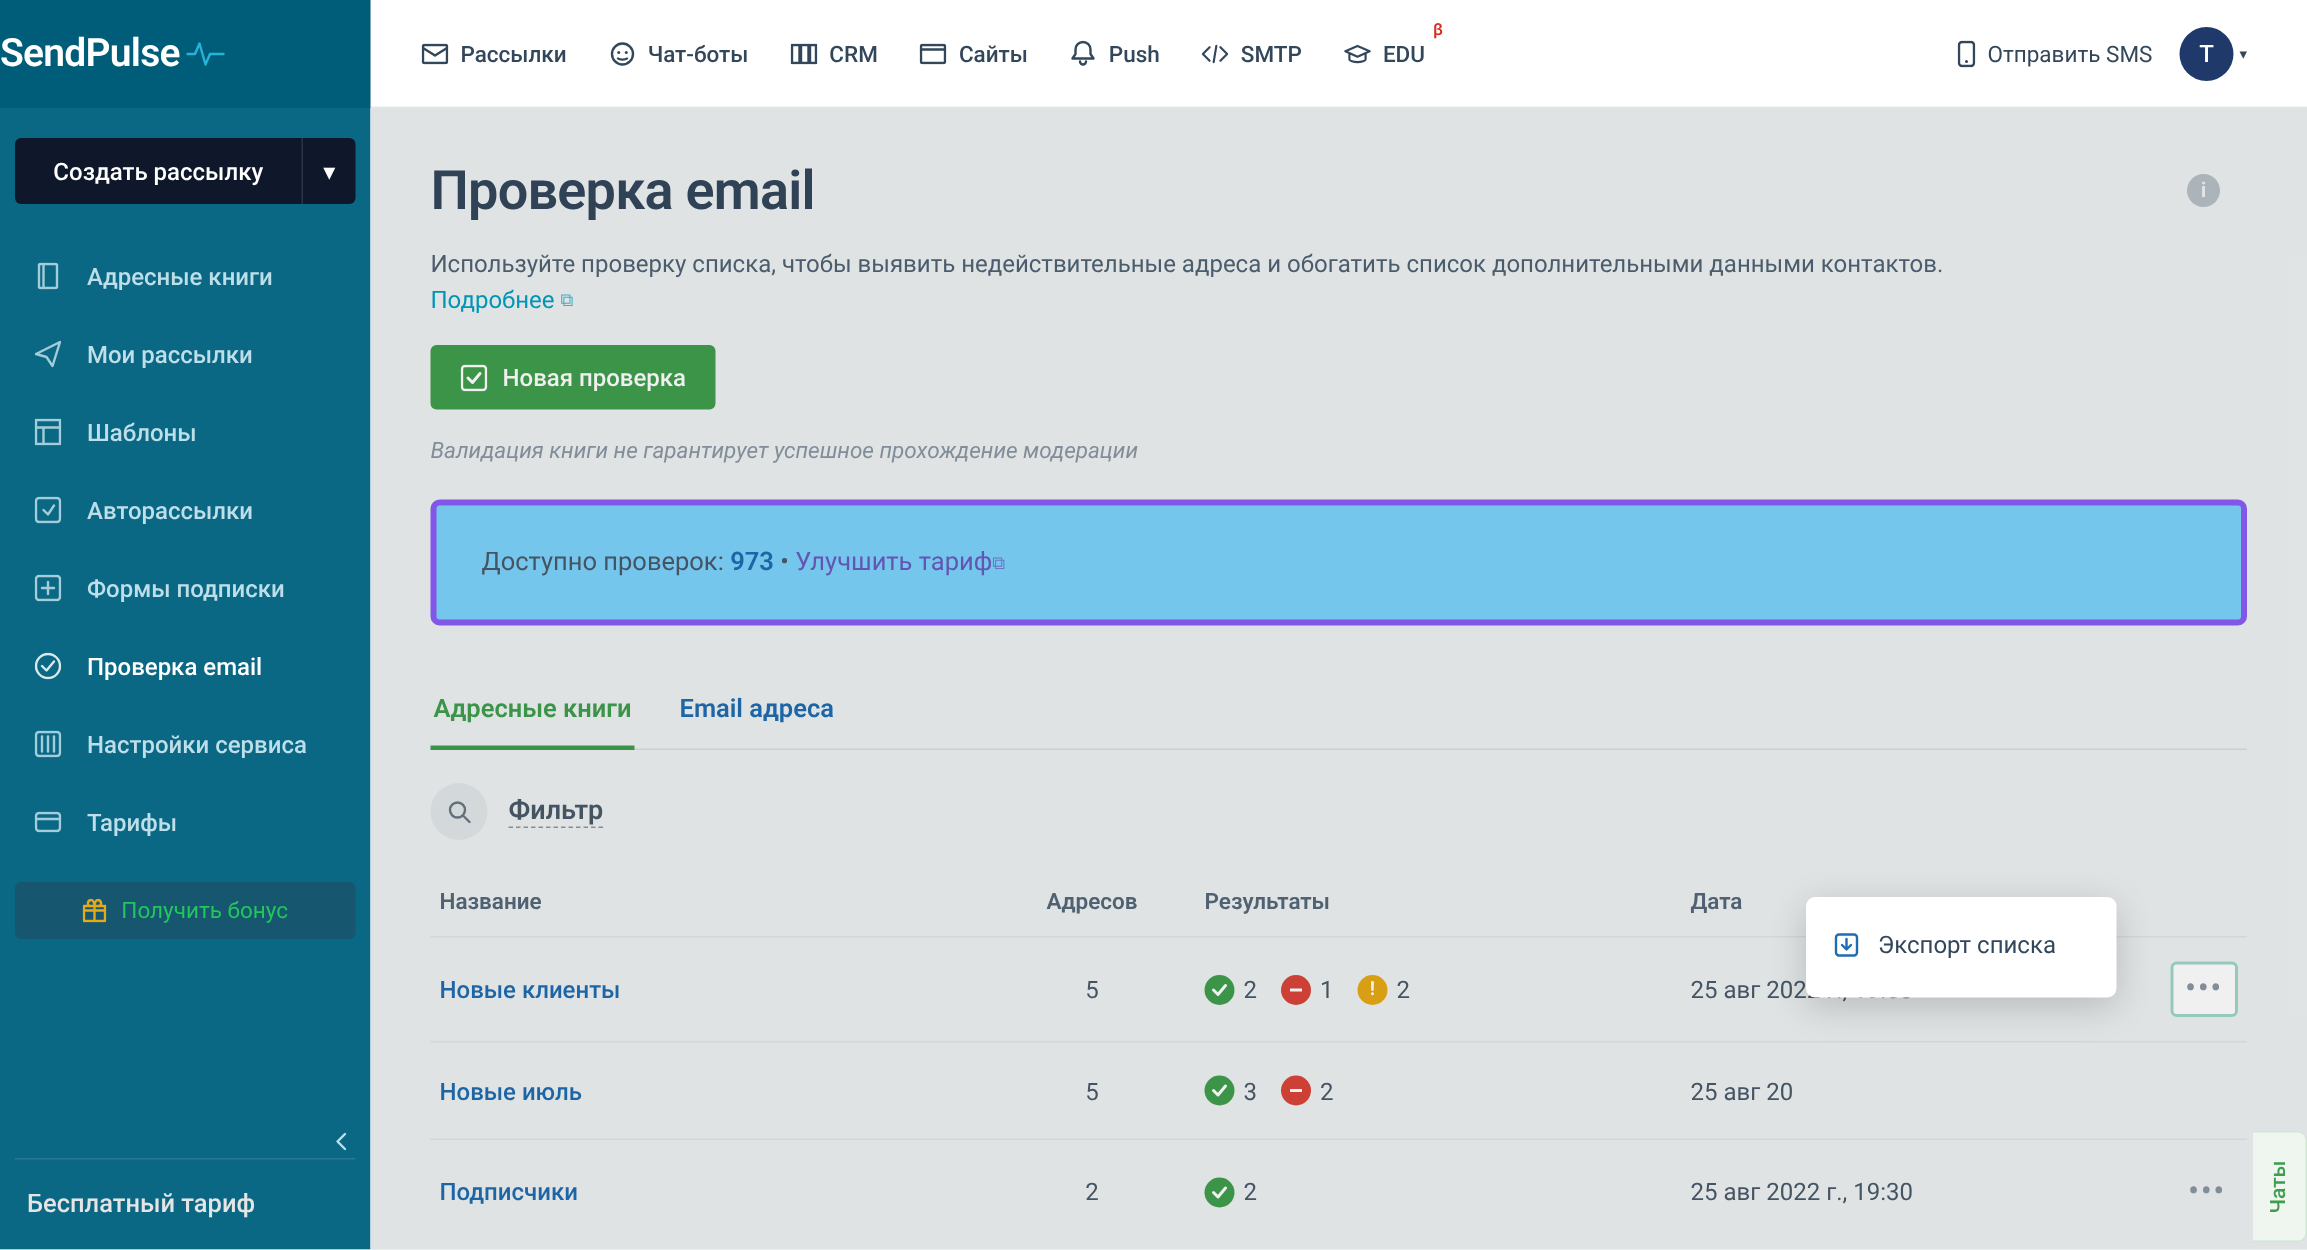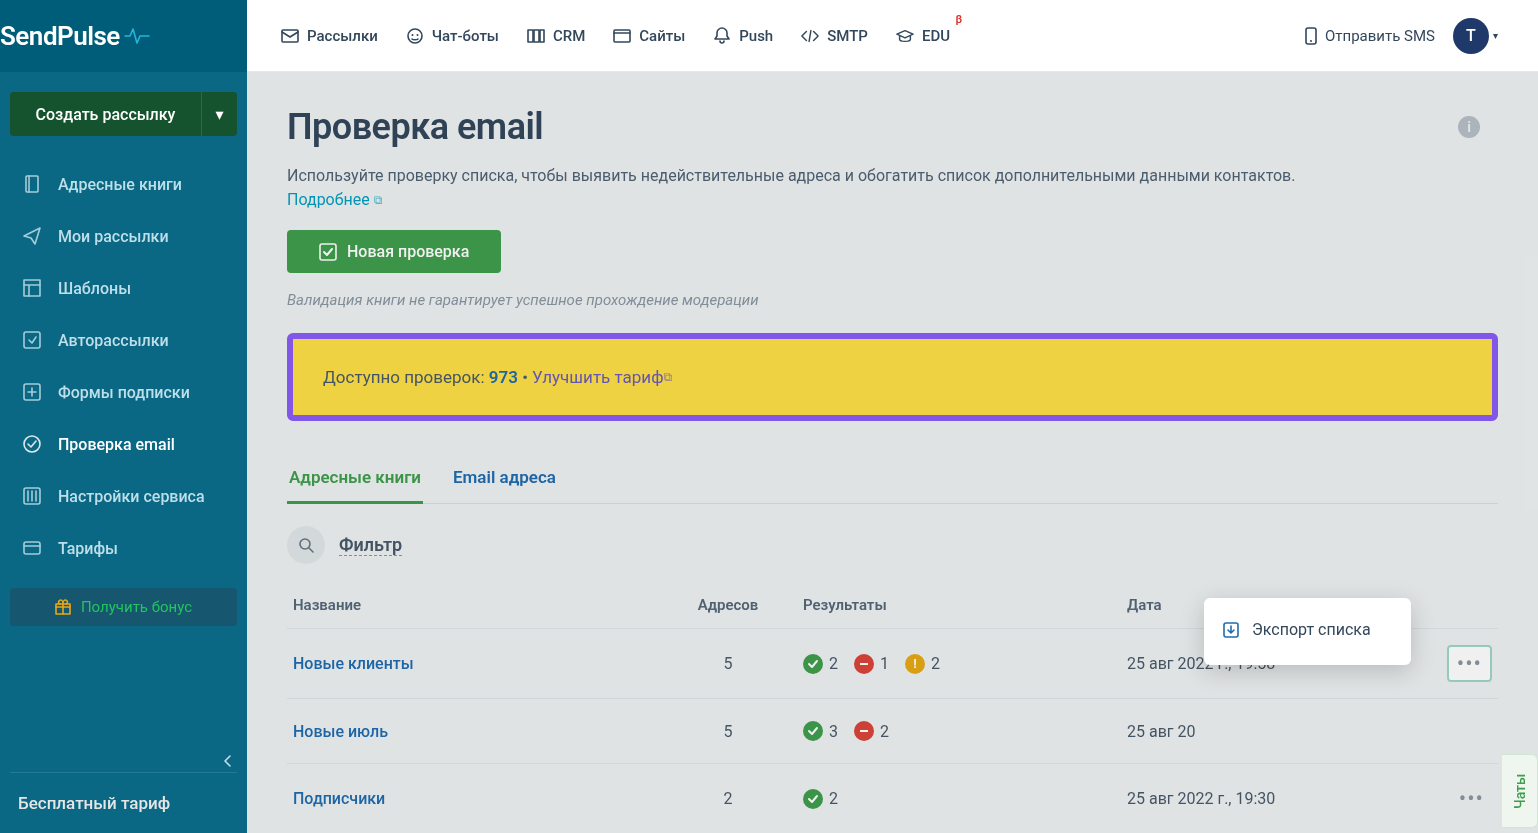--- a/index.html
+++ b/index.html
@@ -16,21 +16,21 @@
   .beta-badge { position: absolute; top: -14px; right: -12px; color: #d93025; font-size: 11px; font-weight:600; }
   .topnav-right { display: flex; align-items: center; gap: 18px; padding-right: 40px; }
   .sms-link { display:flex; align-items:center; gap:8px; color:#33475b; font-size:15px; cursor:pointer; }
   .avatar { width: 36px; height: 36px; border-radius: 50%; background: #1f3a6a; color: #fff; display:flex; align-items:center; justify-content:center; font-size: 16px; font-weight:500; }
   .avatar-wrap { display:flex; align-items:center; gap:4px; cursor:pointer; }
   .caret { color:#33475b; font-size:10px; }
 
   
   .sidebar { position: absolute; top: 72px; left: 0; bottom: 0; width: 247px; background: #0a6884; display:flex; flex-direction:column; }
   .create-btn-wrap { padding: 20px 10px 12px; }
-  .create-btn { display:flex; align-items:center; background:#14532d; border-radius:4px; overflow:hidden; height:44px; }
+  .create-btn { display:flex; align-items:center; background:#0f172a; border-radius:4px; overflow:hidden; height:44px; }
   .create-btn-main { flex:1; color:#fff; text-align:center; font-size:16px; font-weight:500; cursor:pointer; }
   .create-btn-drop { width:36px; border-left:1px solid rgba(255,255,255,.12); display:flex; align-items:center; justify-content:center; color:#fff; height:100%; cursor:pointer; }
   .side-items { display:flex; flex-direction:column; padding-top:10px; }
   .side-item { display:flex; align-items:center; gap:16px; padding: 16px 22px; color:#bedfe9; font-size:16px; font-weight:500; cursor:pointer; }
   .side-item.active { color:#fff; }
   .side-item .ic { width:20px; height:20px; display:flex; align-items:center; justify-content:center; opacity:.85; }
   .bonus-wrap { padding: 8px 10px; margin-top: 6px; }
   .bonus-btn { background:#16566e; border-radius:4px; color:#22c55e; display:flex; align-items:center; justify-content:center; gap:10px; padding:10px 0; font-size:15px; cursor:pointer;text-align:center; }
   .collapse-handle { display:flex; justify-content:flex-end; padding:22px 14px 4px; color:#bedfe9; cursor:pointer; }
   .collapse-line { height:1px; background:rgba(255,255,255,.12); margin:0 10px; }
@@ -38,23 +38,23 @@
 
   
   .main { position:absolute; top:72px; left:247px; right:0; bottom:0; background:#eff2f3; overflow:hidden; }
   .overlay { position:absolute; inset:0; background:rgba(0,0,0,.06); pointer-events:none; }
   .content { padding: 34px 40px 0; }
   h1 { font-size: 36px; font-weight: 600; color:#33475b; letter-spacing:-0.5px; }
   .info-ic { position:absolute; top:44px; right:58px; width:22px; height:22px; background:#b6bfc7; border-radius:50%; color:#eff2f3; display:flex; align-items:center; justify-content:center; font-size:14px; font-weight:700; cursor:pointer; }
   .desc { margin-top: 16px; color:#506374; font-size:16px; line-height:1.5; }
   .more-link { color:#009fc1; text-decoration:none; cursor:pointer; display:inline-flex; align-items:center; gap:4px; }
   .ext-ic { font-size:12px; opacity:.7; }
-  .newcheck-btn { margin-top:18px; background:#3f9e4d; color:#fff; border:none; border-radius:4px; padding:12px 32px; font-size:16px; font-weight:500; display:inline-flex; align-items:center; gap:10px; cursor:pointer; }
+  .newcheck-btn { margin-top:18px; background:#3f9e4d; color:#fff; border:none; border-radius:4px; padding:12px 20px; font-size:16px; font-weight:500; display:inline-flex; align-items:center; gap:10px; cursor:pointer; }
   .note-small { margin-top:18px; color:#8a97a3; font-size:15px; font-style:italic; }
-  .credits-box { margin-top:24px; background:#fde047; border:6px solid #8b5cf6; border-radius:6px; padding:28px 30px; font-size:17px; color:#4a5a6a; }
+  .credits-box { margin-top:24px; background:#7dd3fc; border:4px solid #8b5cf6; border-radius:6px; padding:28px 30px; font-size:17px; color:#4a5a6a; }
   .credits-num { color:#1f6cb0; font-weight:600; }
   .upgrade-link { color:#6a5bbd; cursor:pointer; display:inline-flex; align-items:center; gap:0; }
   
   .tabs { margin-top:34px; display:flex; gap:28px; border-bottom:1px solid #d8dee2; }
   .tab { padding: 12px 2px 14px; font-size:17px; font-weight:600; color:#1f6cb0; cursor:pointer; border-bottom:3px solid transparent; margin-bottom:-1px; }
   .tab.active { color:#3f9e4d; border-bottom-color:#3f9e4d; }
 
   .filter-row { margin-top:22px; display:flex; align-items:center; gap:14px; }
   .search-circ { width:38px; height:38px; border-radius:50%; background:#e1e6e9; display:flex; align-items:center; justify-content:center; color:#6a7783; cursor:pointer; }
   .filter-lbl { font-size:18px; font-weight:600; color:#4a5a6a; border-bottom:1px dashed #8a97a3; cursor:pointer; }

